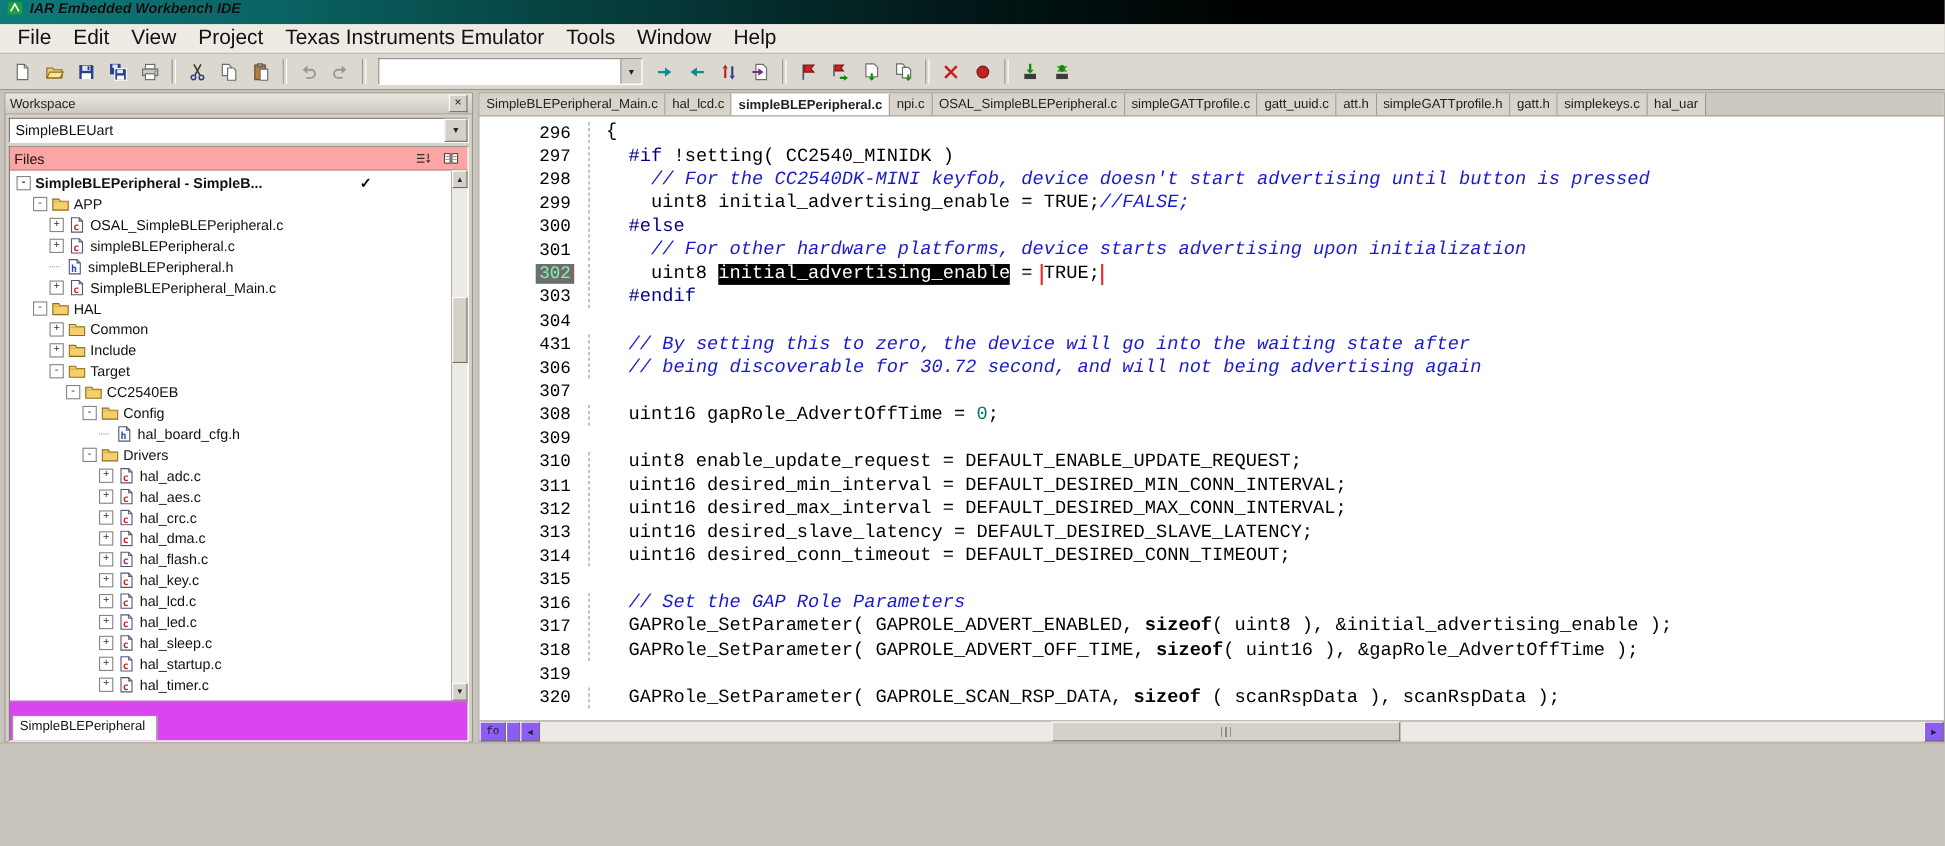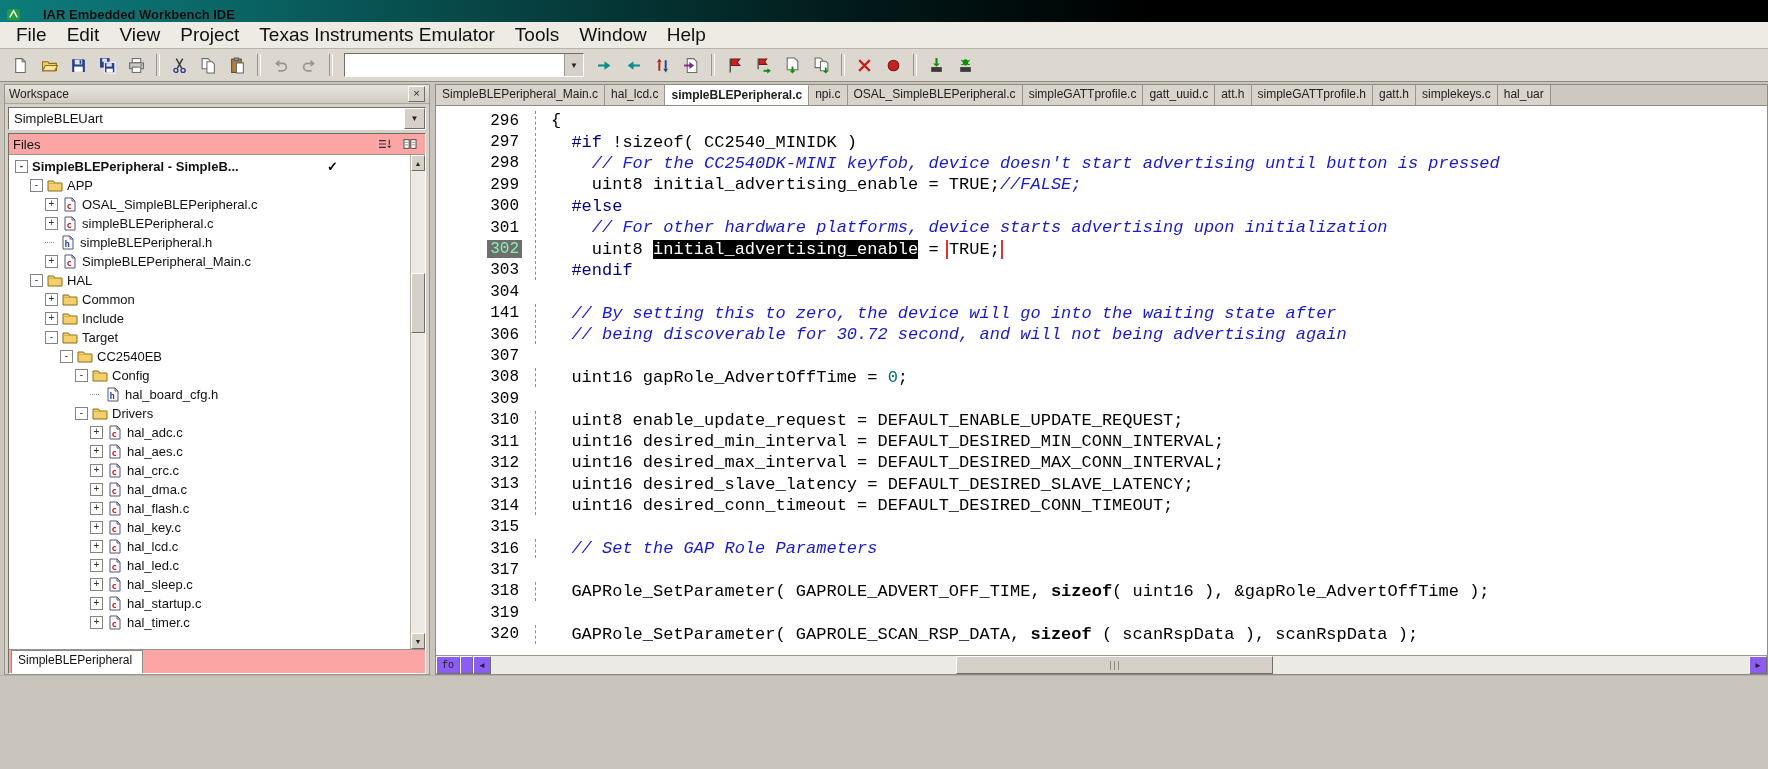--- a/index.html
+++ b/index.html
@@ -1,22 +1,22 @@
 <!DOCTYPE html>
 <html><head>
 <meta charset="utf-8">
 <style>
   html,body{margin:0;padding:0;width:1768px;height:769px;overflow:hidden;
     font-family:"Liberation Sans",sans-serif;background:#c9c5bd;}
   .window{width:1768px;height:769px;display:flex;flex-direction:column;}
 
   
-  .titlebar{height:22px;display:flex;align-items:flex-end;gap:22px;padding:0 6px;
+  .titlebar{height:22px;display:flex;align-items:flex-start;gap:6px;padding:0 6px;
     background:linear-gradient(90deg,#0d7c7c 0%,#0a6363 14%,#074444 28%,#021a1a 48%,#000 65%);
-    flex:0 0 auto;}
+    flex:0 0 auto;font-style:italic;}
   .titlebar .app-icon{width:15px;height:15px;display:inline-flex;}
   .titlebar .title-text{font-size:13px;font-weight:600;color:#0b0b0b;
     text-shadow:0 0 1px rgba(255,255,255,.15);white-space:nowrap;}
 
   
   .menubar{height:26px;background:#edebe4;border-bottom:1px solid #b7b3aa;
     display:flex;align-items:center;padding:0 6px;flex:0 0 auto;}
   .menu-item{font-size:19px;color:#111;padding:0 10px;line-height:26px;cursor:default;}
 
   
@@ -71,22 +71,22 @@
   .tree-ico svg{width:16px;height:15px;}
   .tree-check{margin-left:auto;margin-right:72px;font-size:13px;color:#000;}
   
   .ws-vscroll{width:14px;flex:0 0 auto;background:#eceae4;border-left:1px solid #b5b1a8;
     display:flex;flex-direction:column;}
   .vs-btn{height:14px;background:#d5d1c8;border:1px solid;border-color:#fff #716f64 #716f64 #fff;
     font-size:7px;display:flex;align-items:center;justify-content:center;color:#222;}
   .vs-track{flex:1;position:relative;}
   .vs-thumb{position:absolute;left:0;right:0;top:22%;height:58px;background:#d5d1c8;
     border:1px solid;border-color:#fff #716f64 #716f64 #fff;}
-  .ws-tab-row{height:23px;background:#fca5a5;border-top:1px solid #9a968c;
-    display:flex;align-items:flex-end;padding:0 0 0 2px;flex:0 0 auto;}
+  .ws-tab-row{height:23px;background:#d946ef;border-top:1px solid #9a968c;
+    display:flex;align-items:flex-end;padding:12px 0 0 2px;flex:0 0 auto;}
   .ws-tab{height:20px;background:#fff;border:1px solid #8f8b82;border-bottom:none;
     font-size:12px;padding:2px 10px 0 6px;color:#111;}
 
   .splitter{width:5px;flex:0 0 auto;background:#c9c5bd;}
 
   
   .editor{flex:1 1 auto;display:flex;flex-direction:column;min-width:0;border:1px solid #8f8b82;
     background:#fff;min-height:0;}
   .ed-tabs{height:20px;background:#cdc9c1;border-bottom:1px solid #8f8b82;display:flex;
     align-items:stretch;overflow:hidden;flex:0 0 auto;}
@@ -678,41 +678,41 @@
           <span class="ed-tab">simpleGATTprofile.c</span>
           <span class="ed-tab">gatt_uuid.c</span>
           <span class="ed-tab">att.h</span>
           <span class="ed-tab">simpleGATTprofile.h</span>
           <span class="ed-tab">gatt.h</span>
           <span class="ed-tab">simplekeys.c</span>
           <span class="ed-tab">hal_uar</span>
         </div>
       <div class="code-area" id="code-area">
           <div class="code-line"><span class="ln"><span class="lnn">296</span></span><span class="ct"><span>{</span></span></div>
-          <div class="code-line"><span class="ln"><span class="lnn">297</span></span><span class="ct"><span>  </span><span class="seg-pp">#if</span><span> !sizeof( CC2540_MINIDK )</span></span></div>
+          <div class="code-line"><span class="ln"><span class="lnn">297</span></span><span class="ct"><span>  </span><span class="seg-pp">#if</span><span> !setting( CC2540_MINIDK )</span></span></div>
           <div class="code-line"><span class="ln"><span class="lnn">298</span></span><span class="ct"><span>    </span><span class="seg-cm">// For the CC2540DK-MINI keyfob, device doesn't start advertising until button is pressed</span></span></div>
           <div class="code-line"><span class="ln"><span class="lnn">299</span></span><span class="ct"><span>    uint8 initial_advertising_enable = TRUE;</span><span class="seg-cm">//FALSE;</span></span></div>
           <div class="code-line"><span class="ln"><span class="lnn">300</span></span><span class="ct"><span>  </span><span class="seg-pp">#else</span></span></div>
           <div class="code-line"><span class="ln"><span class="lnn">301</span></span><span class="ct"><span>    </span><span class="seg-cm">// For other hardware platforms, device starts advertising upon initialization</span></span></div>
           <div class="code-line"><span class="ln"><span class="lnn cur">302</span></span><span class="ct"><span>    uint8 </span><span class="seg-hl">initial_advertising_enable</span><span> = </span><span class="seg-rb">TRUE;</span></span></div>
           <div class="code-line"><span class="ln"><span class="lnn">303</span></span><span class="ct"><span>  </span><span class="seg-pp">#endif</span></span></div>
           <div class="code-line"><span class="ln"><span class="lnn">304</span></span><span class="ct"></span></div>
-          <div class="code-line"><span class="ln"><span class="lnn">141</span></span><span class="ct"><span>  </span><span class="seg-cm">// By setting this to zero, the device will go into the waiting state after</span></span></div>
+          <div class="code-line"><span class="ln"><span class="lnn">431</span></span><span class="ct"><span>  </span><span class="seg-cm">// By setting this to zero, the device will go into the waiting state after</span></span></div>
           <div class="code-line"><span class="ln"><span class="lnn">306</span></span><span class="ct"><span>  </span><span class="seg-cm">// being discoverable for 30.72 second, and will not being advertising again</span></span></div>
           <div class="code-line"><span class="ln"><span class="lnn">307</span></span></div>
           <div class="code-line"><span class="ln"><span class="lnn">308</span></span><span class="ct"><span>  uint16 gapRole_AdvertOffTime = </span><span class="seg-num">0</span><span>;</span></span></div>
           <div class="code-line"><span class="ln"><span class="lnn">309</span></span><span class="ct"></span></div>
           <div class="code-line"><span class="ln"><span class="lnn">310</span></span><span class="ct"><span>  uint8 enable_update_request = DEFAULT_ENABLE_UPDATE_REQUEST;</span></span></div>
           <div class="code-line"><span class="ln"><span class="lnn">311</span></span><span class="ct"><span>  uint16 desired_min_interval = DEFAULT_DESIRED_MIN_CONN_INTERVAL;</span></span></div>
           <div class="code-line"><span class="ln"><span class="lnn">312</span></span><span class="ct"><span>  uint16 desired_max_interval = DEFAULT_DESIRED_MAX_CONN_INTERVAL;</span></span></div>
           <div class="code-line"><span class="ln"><span class="lnn">313</span></span><span class="ct"><span>  uint16 desired_slave_latency = DEFAULT_DESIRED_SLAVE_LATENCY;</span></span></div>
           <div class="code-line"><span class="ln"><span class="lnn">314</span></span><span class="ct"><span>  uint16 desired_conn_timeout = DEFAULT_DESIRED_CONN_TIMEOUT;</span></span></div>
           <div class="code-line"><span class="ln"><span class="lnn">315</span></span><span class="ct"></span></div>
           <div class="code-line"><span class="ln"><span class="lnn">316</span></span><span class="ct"><span>  </span><span class="seg-cm">// Set the GAP Role Parameters</span></span></div>
-          <div class="code-line"><span class="ln"><span class="lnn">317</span></span></div>
+          <div class="code-line"><span class="ln"><span class="lnn">317</span></span><span class="ct"><span>  GAPRole_SetParameter( GAPROLE_ADVERT_ENABLED, </span><span class="seg-kw">sizeof</span><span>( uint8 ), &amp;initial_advertising_enable );</span></span></div>
           <div class="code-line"><span class="ln"><span class="lnn">318</span></span><span class="ct"><span>  GAPRole_SetParameter( GAPROLE_ADVERT_OFF_TIME, </span><span class="seg-kw">sizeof</span><span>( uint16 ), &amp;gapRole_AdvertOffTime );</span></span></div>
           <div class="code-line"><span class="ln"><span class="lnn">319</span></span><span class="ct"></span></div>
           <div class="code-line"><span class="ln"><span class="lnn">320</span></span><span class="ct"><span>  GAPRole_SetParameter( GAPROLE_SCAN_RSP_DATA, </span><span class="seg-kw">sizeof</span><span> ( scanRspData ), scanRspData );</span></span></div>
         </div>
       <div class="hscroll">
         <button class="hs-btn fo">fo</button>
         <button class="hs-btn blank"></button>
         <button class="hs-btn arrow">◄</button>
         <span class="hs-track">
           <span class="hs-thumb">

